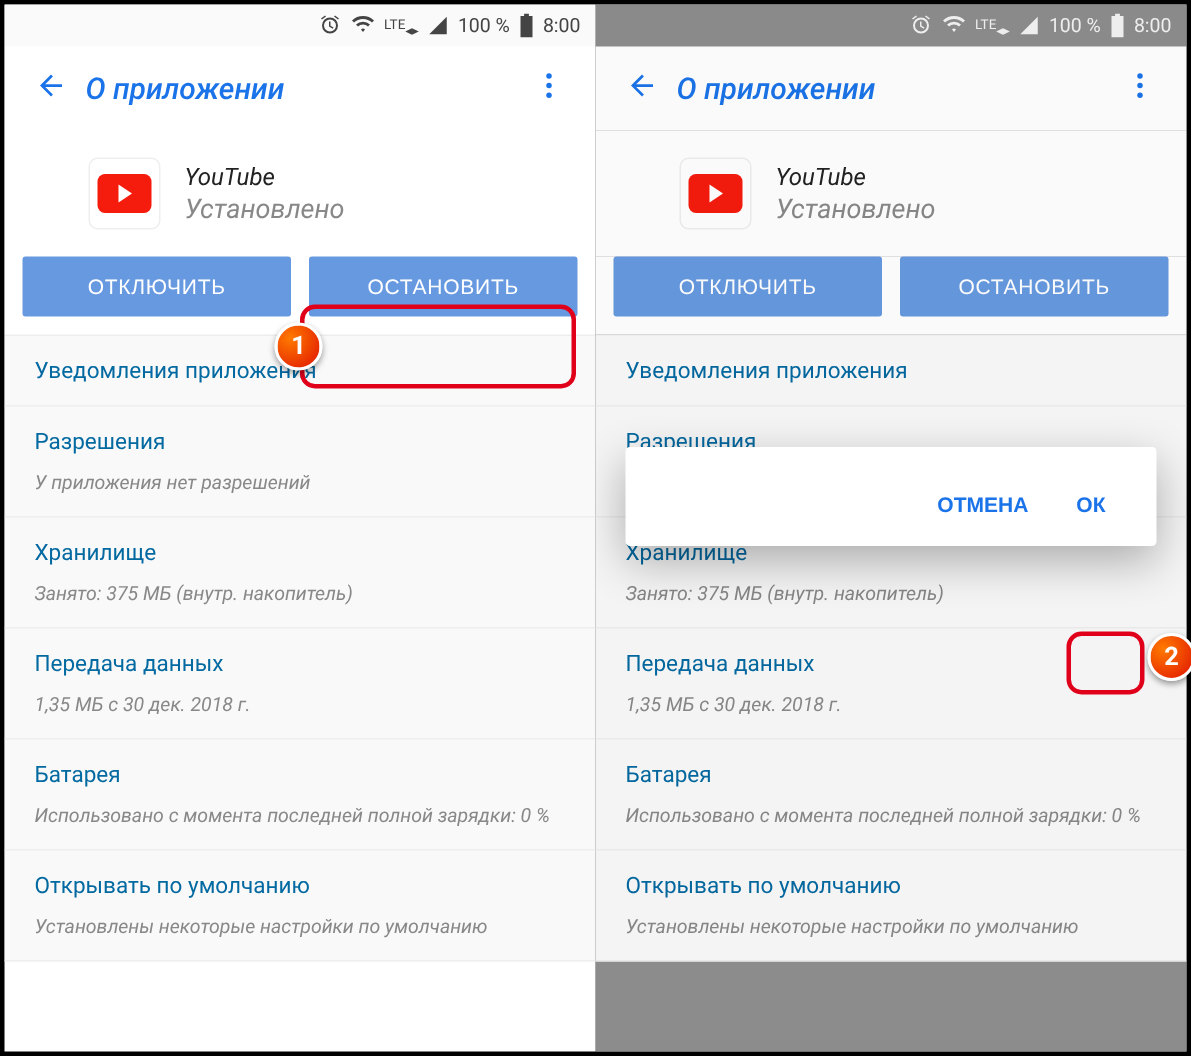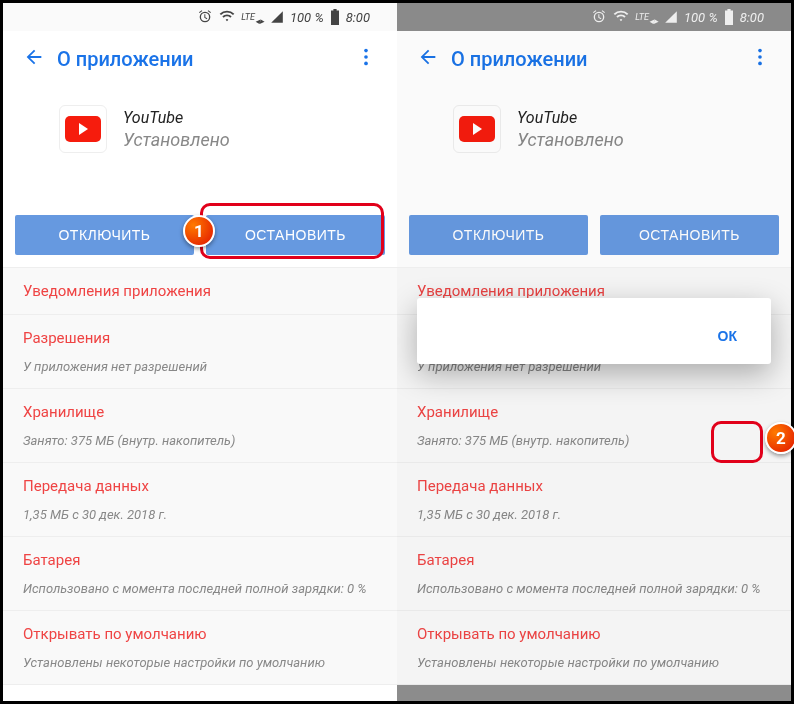--- a/index.html
+++ b/index.html
@@ -2,55 +2,55 @@
 <html><head>
 <meta charset="utf-8">
 <style>
   * { margin: 0; padding: 0; box-sizing: border-box; }
   body { background: #f5f5f5; font-family: Roboto, Arial, sans-serif; }
   .container { display: flex; gap: 0; background: #000; padding: 3px; width: 794px; height: 704px; position: relative; }
   .phone { width: 394px; height: 698px; background: #fff; position: relative; overflow: hidden; }
   .phone.dimmed::after { content: ''; position: absolute; inset: 0; background: rgba(0,0,0,0.45); pointer-events: none; }
 
   
-  .statusbar { height: 28px; background: #fafafa; display: flex; justify-content: flex-end; align-items: center; gap: 6px; padding: 0 27px; font-size: 13px; color: #444; position: relative; z-index: 1; font-style: italic; }
+  .statusbar { height: 28px; background: #fafafa; display: flex; justify-content: flex-end; align-items: center; gap: 6px; padding: 0 10px; font-size: 13px; color: #444; position: relative; z-index: 1; }
   .phone.dimmed .statusbar { background: #8a8a8a; color: #eee; }
   .sb-icon { display: inline-flex; align-items: center; }
   .sb-clock svg { width: 16px; height: 16px; }
   .sb-wifi svg { width: 16px; height: 16px; }
   .sb-lte { font-size: 9px; line-height: 1; text-align: center; }
   .sb-signal svg { width: 14px; height: 14px; }
   .sb-battery svg { width: 10px; height: 16px; }
 
   
-  .header { height: 56px; display: flex; align-items: center; padding: 0 8px; background: #fff; position: relative; z-index: 1; }
+  .header { height: 56px; display: flex; align-items: center; padding: 0 8px; background: #fff; position: relative; z-index: 1; font-style: italic; }
   .header .back { padding: 10px 12px; }
   .header .title { color: #1a73e8; font-size: 20px; font-weight: 500; flex: 1; }
   .header .menu { padding: 10px 12px; }
   svg.ico { width: 22px; height: 22px; }
   .blue-fill { fill: #1a73e8; }
 
   
   .appinfo { display: flex; align-items: center; padding: 18px 18px 18px 56px; background: #fff; position: relative; z-index: 1; font-style: italic; }
   .yt-icon { width: 48px; height: 48px; border-radius: 6px; background: #fff; border: 1px solid #eee; display: flex; align-items: center; justify-content: center; margin-right: 16px; }
   .yt-glyph { width: 36px; height: 26px; background: #f61c0d; border-radius: 5px; display:flex; align-items:center; justify-content:center;}
   .yt-glyph::after { content:''; display:block; width:0;height:0;border-left:9px solid #fff;border-top:6px solid transparent;border-bottom:6px solid transparent;}
   .app-meta .app-name { font-size: 16px; color: #222; }
   .app-meta .app-status { font-size: 18px; color: #888; margin-top: 2px; }
 
   
   .btn-row { display: flex; gap: 12px; padding: 0 12px 12px; background: #fff; position: relative; z-index: 1; }
-  .btn { flex: 1; background: #6699e0; color: #fff; border: none; border-radius: 2px; height: 40px; font-size: 14px; font-weight: 500; letter-spacing: .5px; text-align: center; display:flex; align-items:center; justify-content:center;margin-top:44px; }
+  .btn { flex: 1; background: #6699e0; color: #fff; border: none; border-radius: 2px; height: 40px; font-size: 14px; font-weight: 500; letter-spacing: .5px; text-align: center; display:flex; align-items:center; justify-content:center; }
 
   .divider { height: 1px; background: #eee; position:relative; z-index:1;}
 
   
   .settings { background: #f9f9f9; position: relative; z-index: 1; }
   .row { padding: 14px 20px; border-bottom: 1px solid #eee; }
-  .row .row-title { font-size: 15px; color: #ef4444; }
+  .row .row-title { font-size: 15px; color: #0369a1; }
   .row .row-sub { font-size: 13px; color: #888; margin-top: 12px; font-style: italic; }
 
   
   .highlight-red { position: absolute; border: 3px solid #e1001a; border-radius: 10px; z-index: 20; pointer-events: none; }
   .badge { position: absolute; width: 32px; height: 32px; border-radius: 50%; background: radial-gradient(circle at 30% 30%, #ff7a00, #e01200); border: 2px solid #fff; color: #fff; font-weight: 700; font-size: 17px; display:flex; align-items:center; justify-content:center; z-index: 25; box-shadow: 0 2px 4px rgba(0,0,0,.4);}
 
   
   .dialog { position: absolute; left: 20px; right: 20px; top: 295px; background: #fff; border-radius: 3px; padding: 20px 22px 10px; z-index: 30; box-shadow: 0 10px 30px rgba(0,0,0,.3);}
   .dialog .dlg-title { font-size: 17px; font-weight: 500; color: #222; margin-bottom: 12px;}
   .dialog .dlg-body { font-size: 14px; color: #555; line-height: 1.4; margin-bottom: 18px;}
@@ -226,20 +226,21 @@
         <div class="row-sub">Использовано с момента последней полной зарядки: 0 %</div>
       </div>
       <div class="row">
         <div class="row-title">Открывать по умолчанию</div>
         <div class="row-sub">Установлены некоторые настройки по умолчанию</div>
       </div>
     </div>
 
     <div class="dialog">
       <div class="dlg-actions">
+        <button class="dlg-btn">ОТМЕНА</button>
         <button class="dlg-btn">ОК</button>
       </div>
     </div>
 
     <div class="highlight-red" style="left:314px; top:418px; width:52px; height:42px;"></div>
   </div>
 
   <div class="badge" style="left:765px; top:422px;">2</div>
 
 </div>

